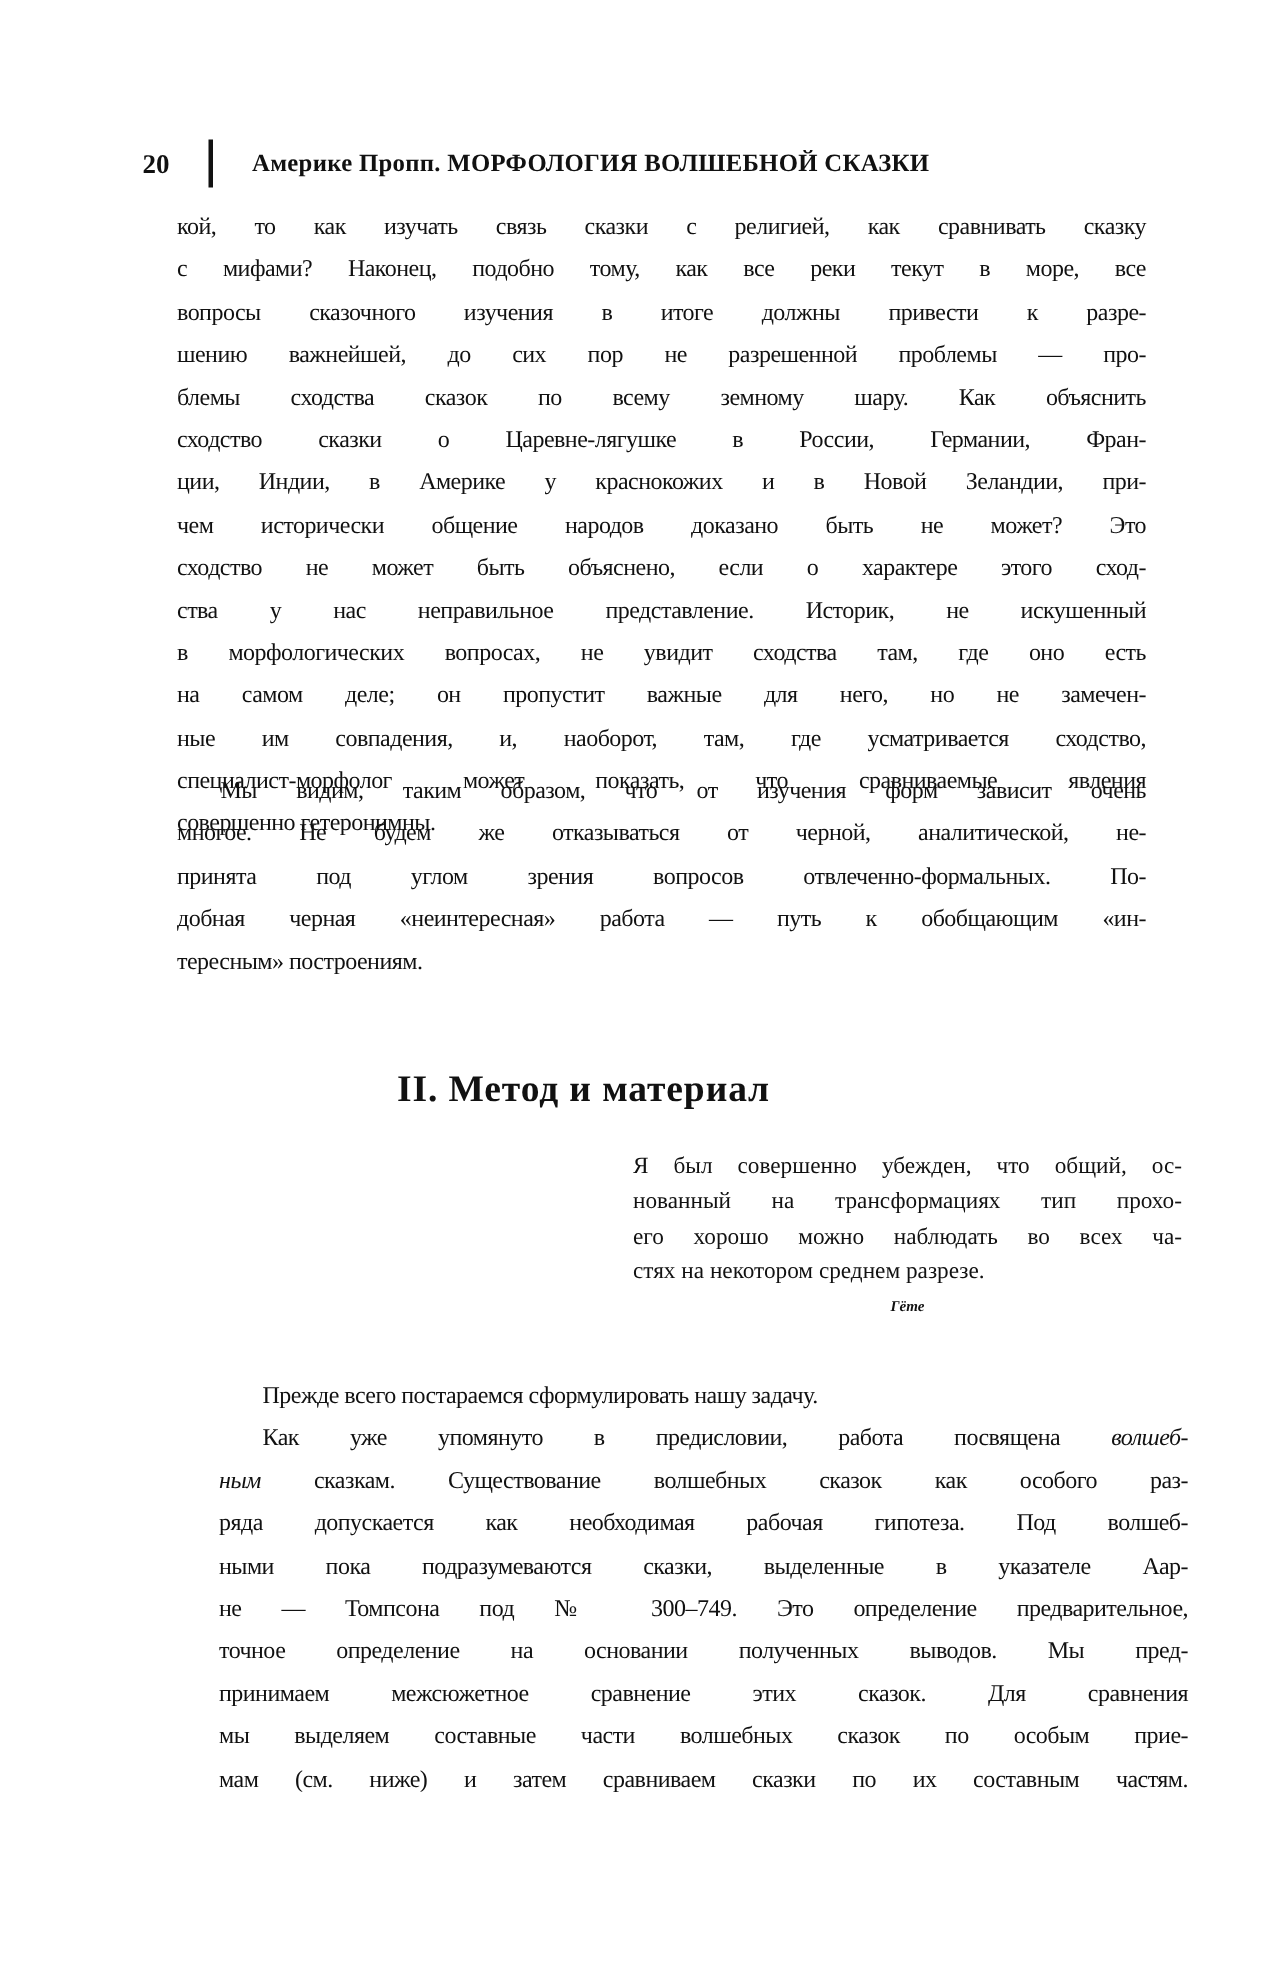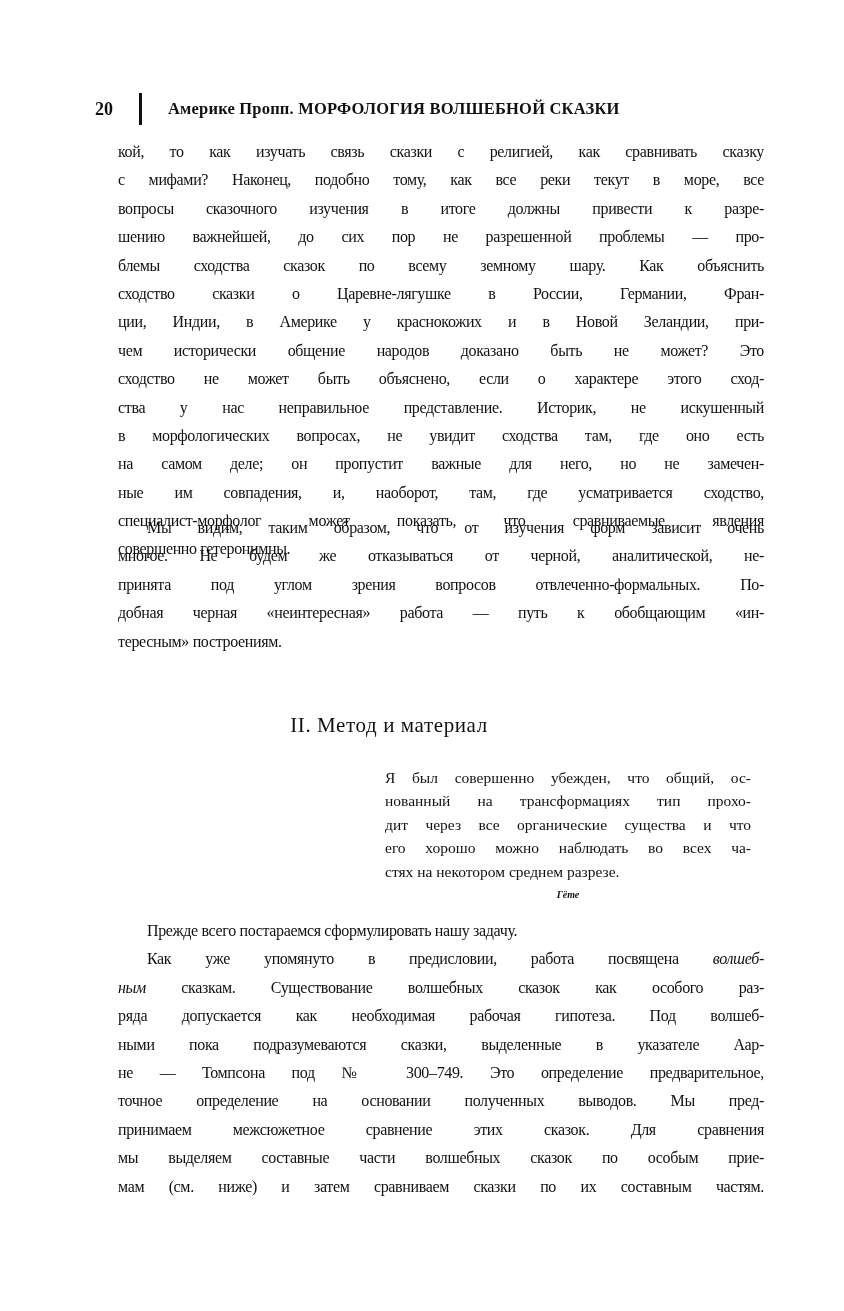--- a/index.html
+++ b/index.html
@@ -6,28 +6,28 @@
     body { width: 844px; height: 1311px; position: relative; overflow: hidden; color: #111111; font-family: "Liberation Serif", "DejaVu Serif", serif; }
     .header { position: absolute; top: 92px; left: 95px; height: 34px; display: flex; align-items: center; }
     .page-number { font-weight: bold; font-size: 18px; width: 30px; }
     .header-rule { width: 3px; height: 32px; background: #111; margin-left: 14px; margin-right: 26px; }
     .running-title { font-weight: bold; font-size: 16.5px; letter-spacing: 0.2px; }
     .body-text { position: absolute; left: 118px; width: 646px; }
     .line { font-size: 16px; height: 28.4px; line-height: 28.4px; text-align: justify; text-align-last: justify; white-space: nowrap; overflow: visible; letter-spacing: -0.35px; }
     .line.last { text-align-last: left; }
     .line.indent { padding-left: 29px; }
     .line span.word-it { font-style: italic; }
-    .section-title { position: absolute; top: 713px; left: 0; width: 728px; text-align: center; font-weight: normal; font-size: 21px; letter-spacing: 0.6px; padding-left: 50px; box-sizing: border-box; }
-    .epigraph { position: absolute; left: 385px; top: 766px; width: 366px; }
+    .section-title { position: absolute; top: 713px; left: 0; width: 728px; text-align: center; font-weight: bold; font-size: 25px; letter-spacing: 0.6px; padding-left: 50px; box-sizing: border-box; }
+    .epigraph { position: absolute; left: 422px; top: 766px; width: 366px; }
     .epi-line { font-size: 15.5px; height: 23.4px; line-height: 23.4px; text-align: justify; text-align-last: justify; white-space: nowrap; }
     .epi-line.last { text-align-last: left; }
     .epi-author { font-size: 10px; font-style: italic; font-weight: bold; text-align: center; height: 23.4px; line-height: 23.4px; }
     .p1 { top: 138px; }
     .p2 { top: 514px; }
-    .p3 { top: 917px; }
+    .p3 { top: 917px; margin-left: 28px; }
   </style>
 </head>
 <body>
 
 <div class="header">
   <span class="page-number">20</span>
   <span class="header-rule"></span>
   <span class="running-title">Америке Пропп. МОРФОЛОГИЯ ВОЛШЕБНОЙ СКАЗКИ</span>
 </div>
 
@@ -55,21 +55,20 @@
   <div class="line">принята под углом зрения вопросов отвлеченно-формальных. По-</div>
   <div class="line">добная черная «неинтересная» работа — путь к обобщающим «ин-</div>
   <div class="line last">тересным» построениям.</div>
 </div>
 
 <div class="section-title">II. Метод и материал</div>
 
 <div class="epigraph">
   <div class="epi-line">Я был совершенно убежден, что общий, ос-</div>
   <div class="epi-line">нованный на трансформациях тип прохо-</div>
-  <div class="epi-line">дит через все органические существа и что</div>
   <div class="epi-line">его хорошо можно наблюдать во всех ча-</div>
   <div class="epi-line last">стях на некотором среднем разрезе.</div>
   <div class="epi-author">Гёте</div>
 </div>
 
 <div class="body-text p3">
   <div class="line indent last">Прежде всего постараемся сформулировать нашу задачу.</div>
   <div class="line indent"><span>Как уже упомянуто в предисловии, работа посвящена </span><span class="word-it">волшеб-</span></div>
   <div class="line"><span class="word-it">ным</span><span> сказкам. Существование волшебных сказок как особого раз-</span></div>
   <div class="line">ряда допускается как необходимая рабочая гипотеза. Под волшеб-</div>

